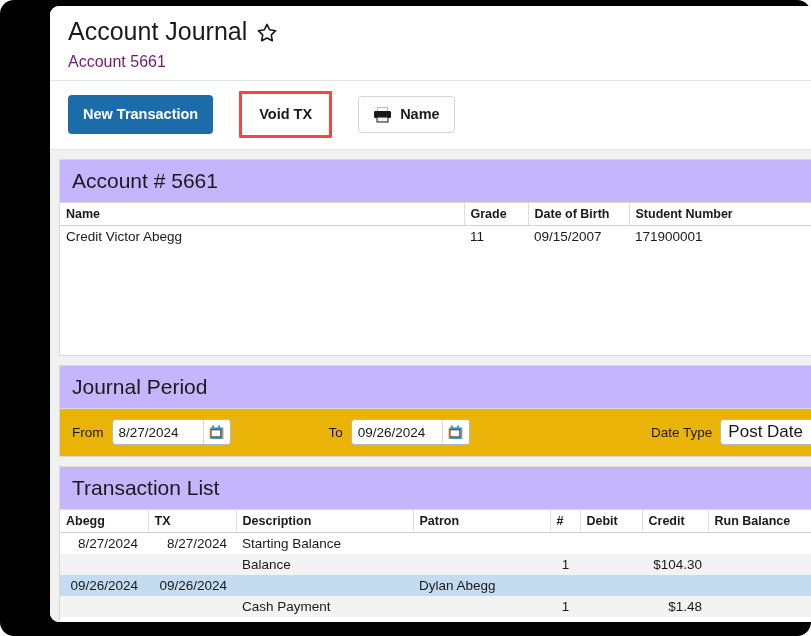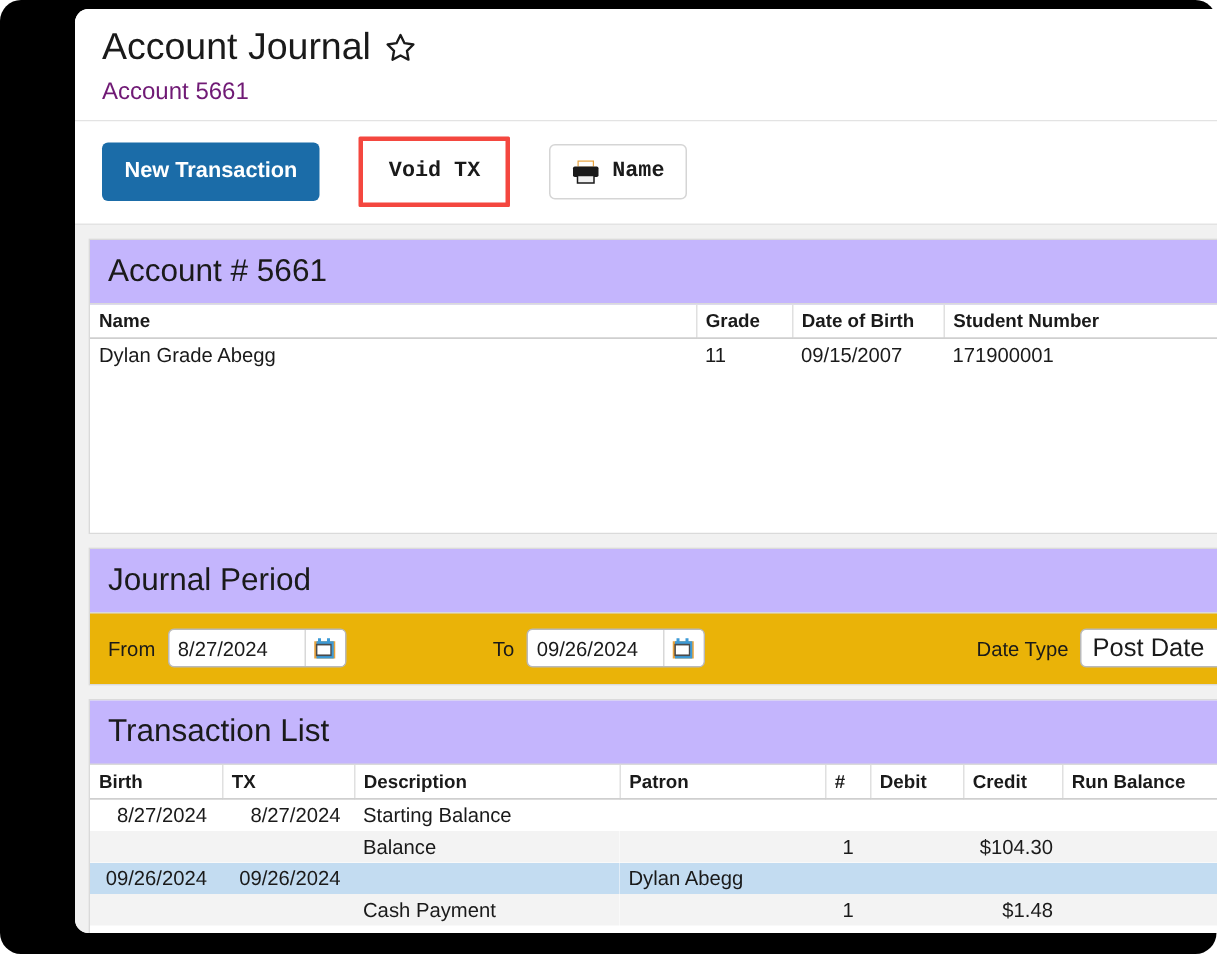--- a/index.html
+++ b/index.html
@@ -84,21 +84,21 @@
     font-size: 14.5px;
     font-weight: bold;
     border: 1px solid #d5d5d5;
     border-radius: 4px;
     padding: 9px 14px;
     cursor: pointer;
     line-height: 17px;
     display: inline-flex;
     align-items: center;
     gap: 8px;
-    font-family: Liberation Mono, monospace;
+    font-family: Liberation Sans, sans-serif;
     text-align: center;
   }
   .annot-wrap {
     border: 3px solid #f4473f;
     padding: 3px 4px;
     display: inline-flex;
     border-radius: 1px;
   }
   .annot-wrap .btn-default { border-color: #ffffff; padding: 8px 12px; }
   .printer-icon { display: inline-block; width: 19px; height: 17px; }
@@ -307,21 +307,21 @@
             <thead>
               <tr>
                 <th>Name</th>
                 <th>Grade</th>
                 <th>Date of Birth</th>
                 <th>Student Number</th>
               </tr>
             </thead>
             <tbody>
               <tr class="plain">
-                <td>Dylan Grade Abegg</td>
+                <td>Credit Victor Abegg</td>
                 <td>11</td>
                 <td>09/15/2007</td>
                 <td>171900001</td>
               </tr>
             </tbody>
           </table>
           <div class="student-rows"></div>
         </div>
         <div class="vscroll" style="margin-top:26px;height:108px">
           <span class="arrow up"></span>
@@ -391,21 +391,21 @@
                   <col style="width:88px">
               <col style="width:177px">
                   <col style="width:137px">
               <col style="width:30px">
                   <col style="width:62px">
               <col style="width:66px">
                   <col style="width:auto">
             </colgroup>
             <thead>
               <tr>
-                <th>Birth</th>
+                <th>Abegg</th>
                 <th>TX</th>
                 <th>Description</th>
                 <th>Patron</th>
                 <th>#</th>
                 <th>Debit</th>
                 <th>Credit</th>
                 <th>Run Balance</th>
               </tr>
             </thead>
             <tbody>

